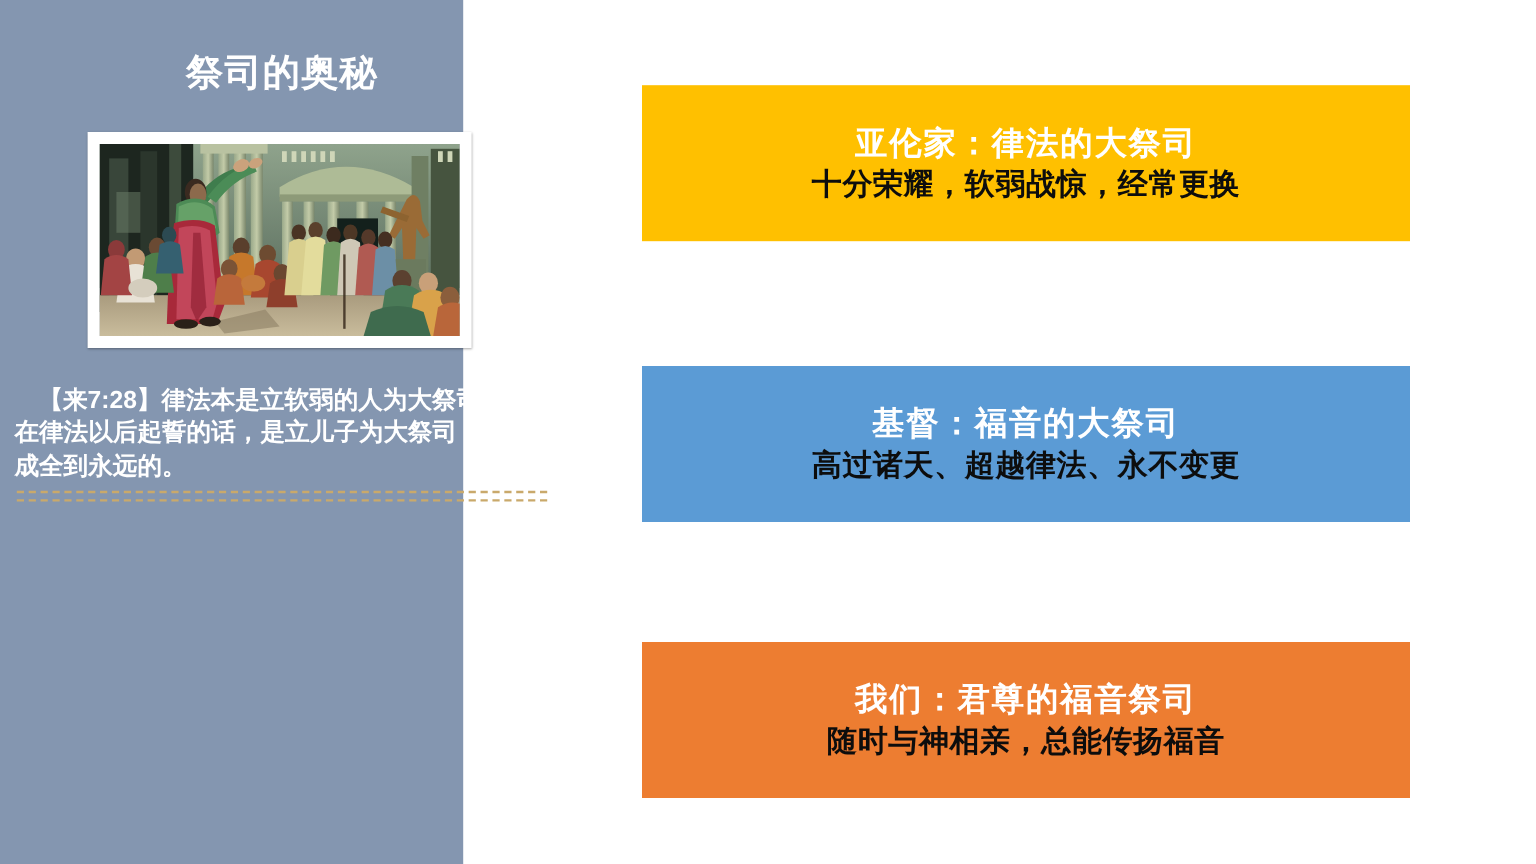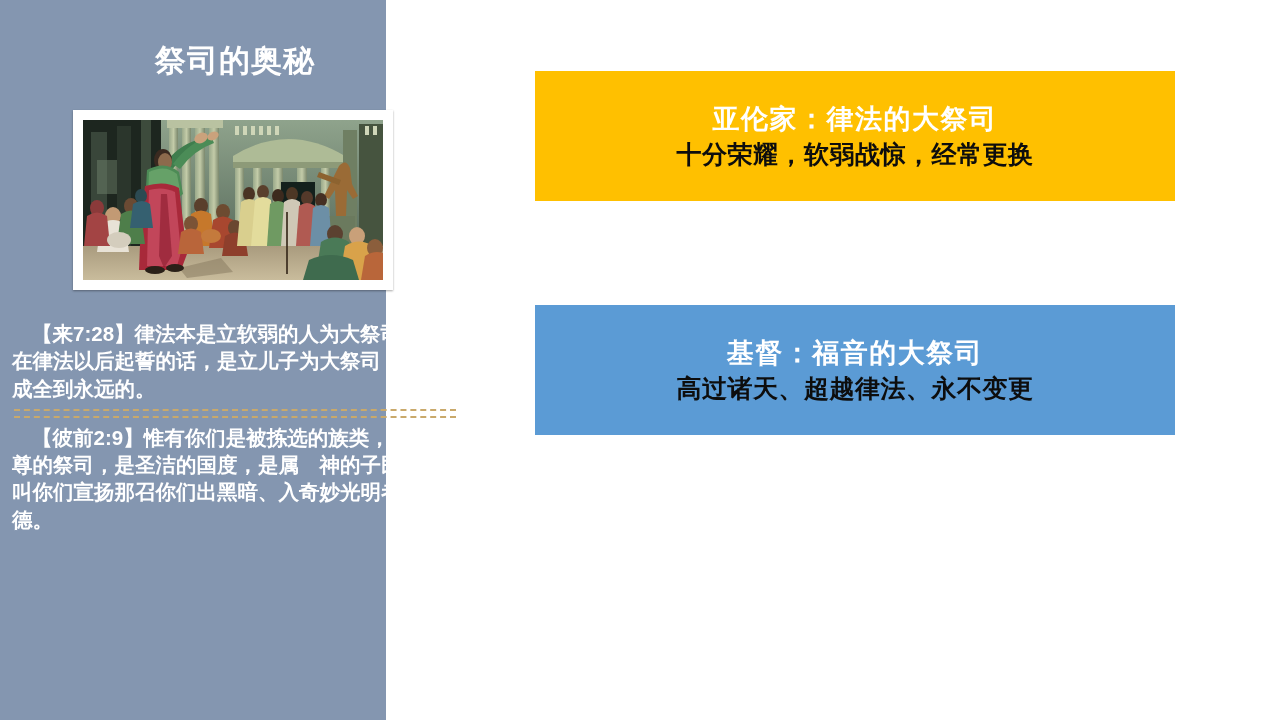--- a/index.html
+++ b/index.html
@@ -272,33 +272,36 @@
         </g>
 
         <rect x="203" y="92" width="2" height="62" fill="#3a2c1d" opacity="0.85"></rect>
       </svg>
     </div>
 
     <div id="scripture-list">
       <div class="scripture-item">【来7:28】律法本是立软弱的人为大祭司，但在律法以后起誓的话，是立儿子为大祭司，乃是成全到永远的。</div>
       <div class="scripture-divider"></div>
       <div class="scripture-divider"></div>
-      <div class="scripture-item">【彼前2:9】惟有你们是被拣选的族类，是有君尊的祭司，是圣洁的国度，是属　神的子民，要叫你们宣扬那召你们出黑暗、入奇妙光明者的美德。</div>
     </div>
 
   </div>
 
   <div id="right-panel">
 
     <div class="callout" id="callout-0">
       <div class="callout-title">亚伦家：律法的大祭司</div>
       <div class="callout-subtitle">十分荣耀，软弱战惊，经常更换</div>
     </div>
 
     <div class="callout" id="callout-1">
       <div class="callout-title">基督：福音的大祭司</div>
       <div class="callout-subtitle">高过诸天、超越律法、永不变更</div>
     </div>
 
+    <div class="callout" id="callout-2">
+      <div class="callout-title">我们：君尊的福音祭司</div>
+      <div class="callout-subtitle">随时与神相亲，总能传扬福音</div>
+    </div>
 
   </div>
 
 </div>
 
 </body></html>

